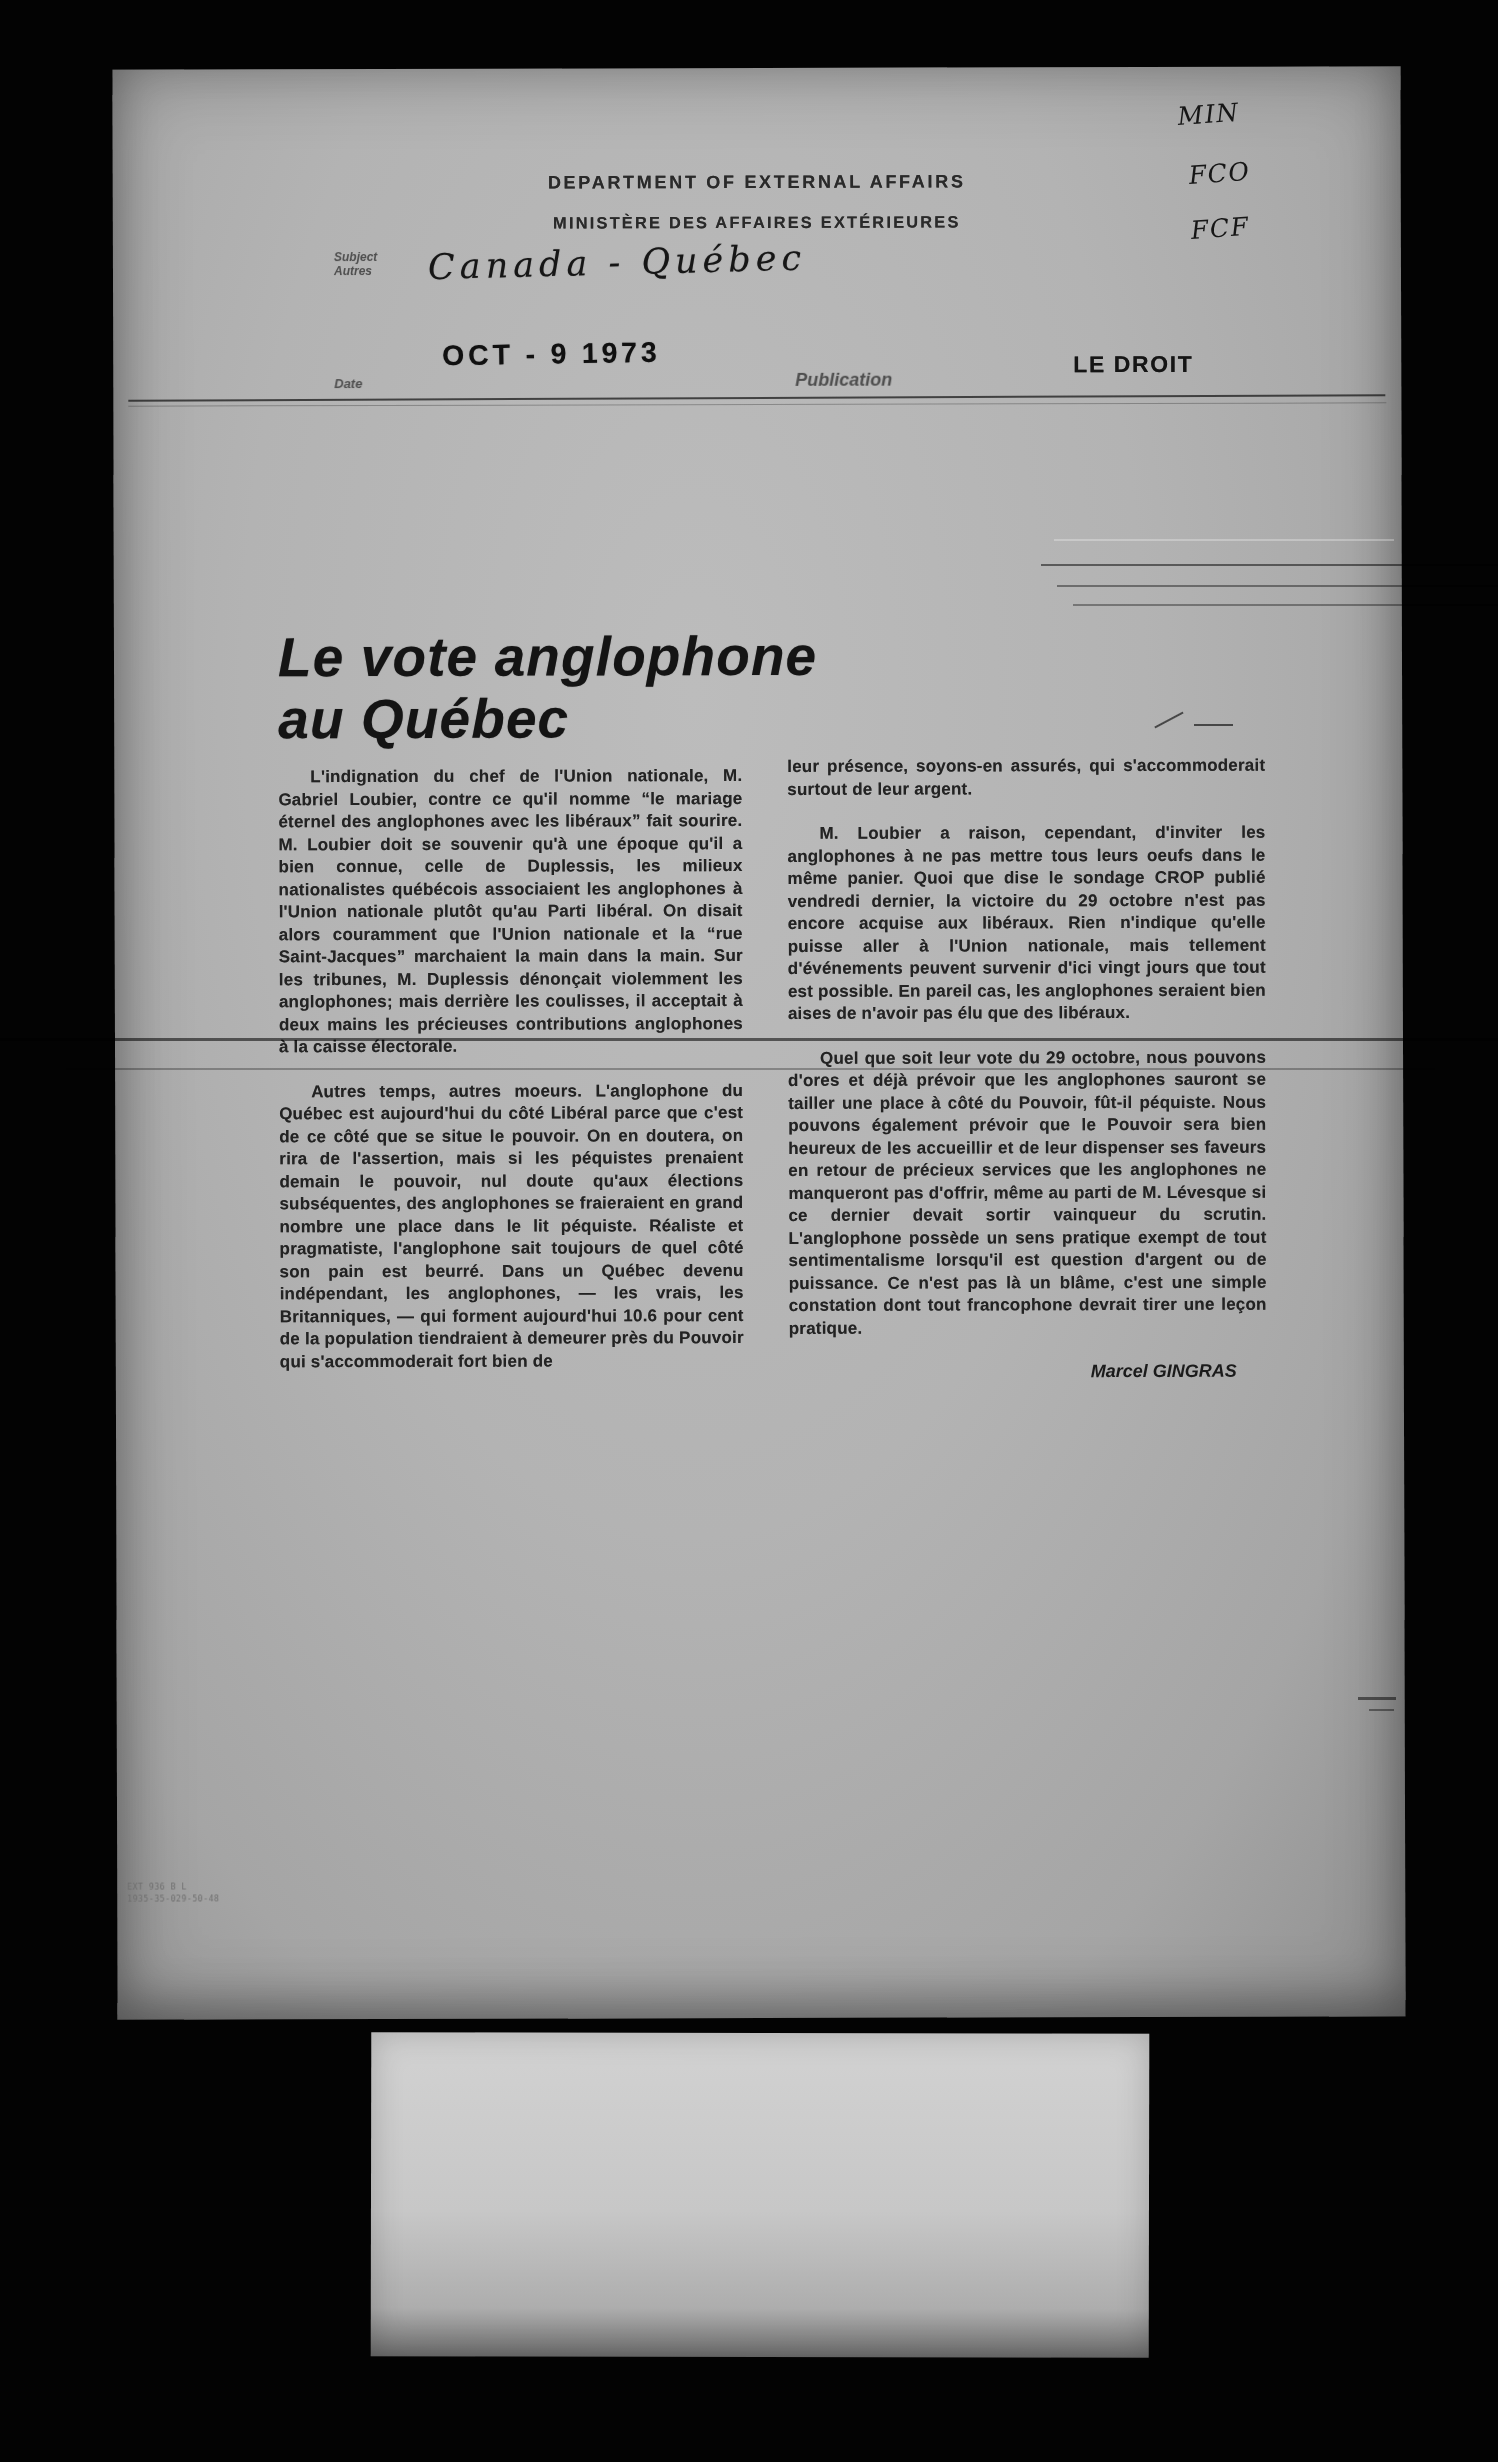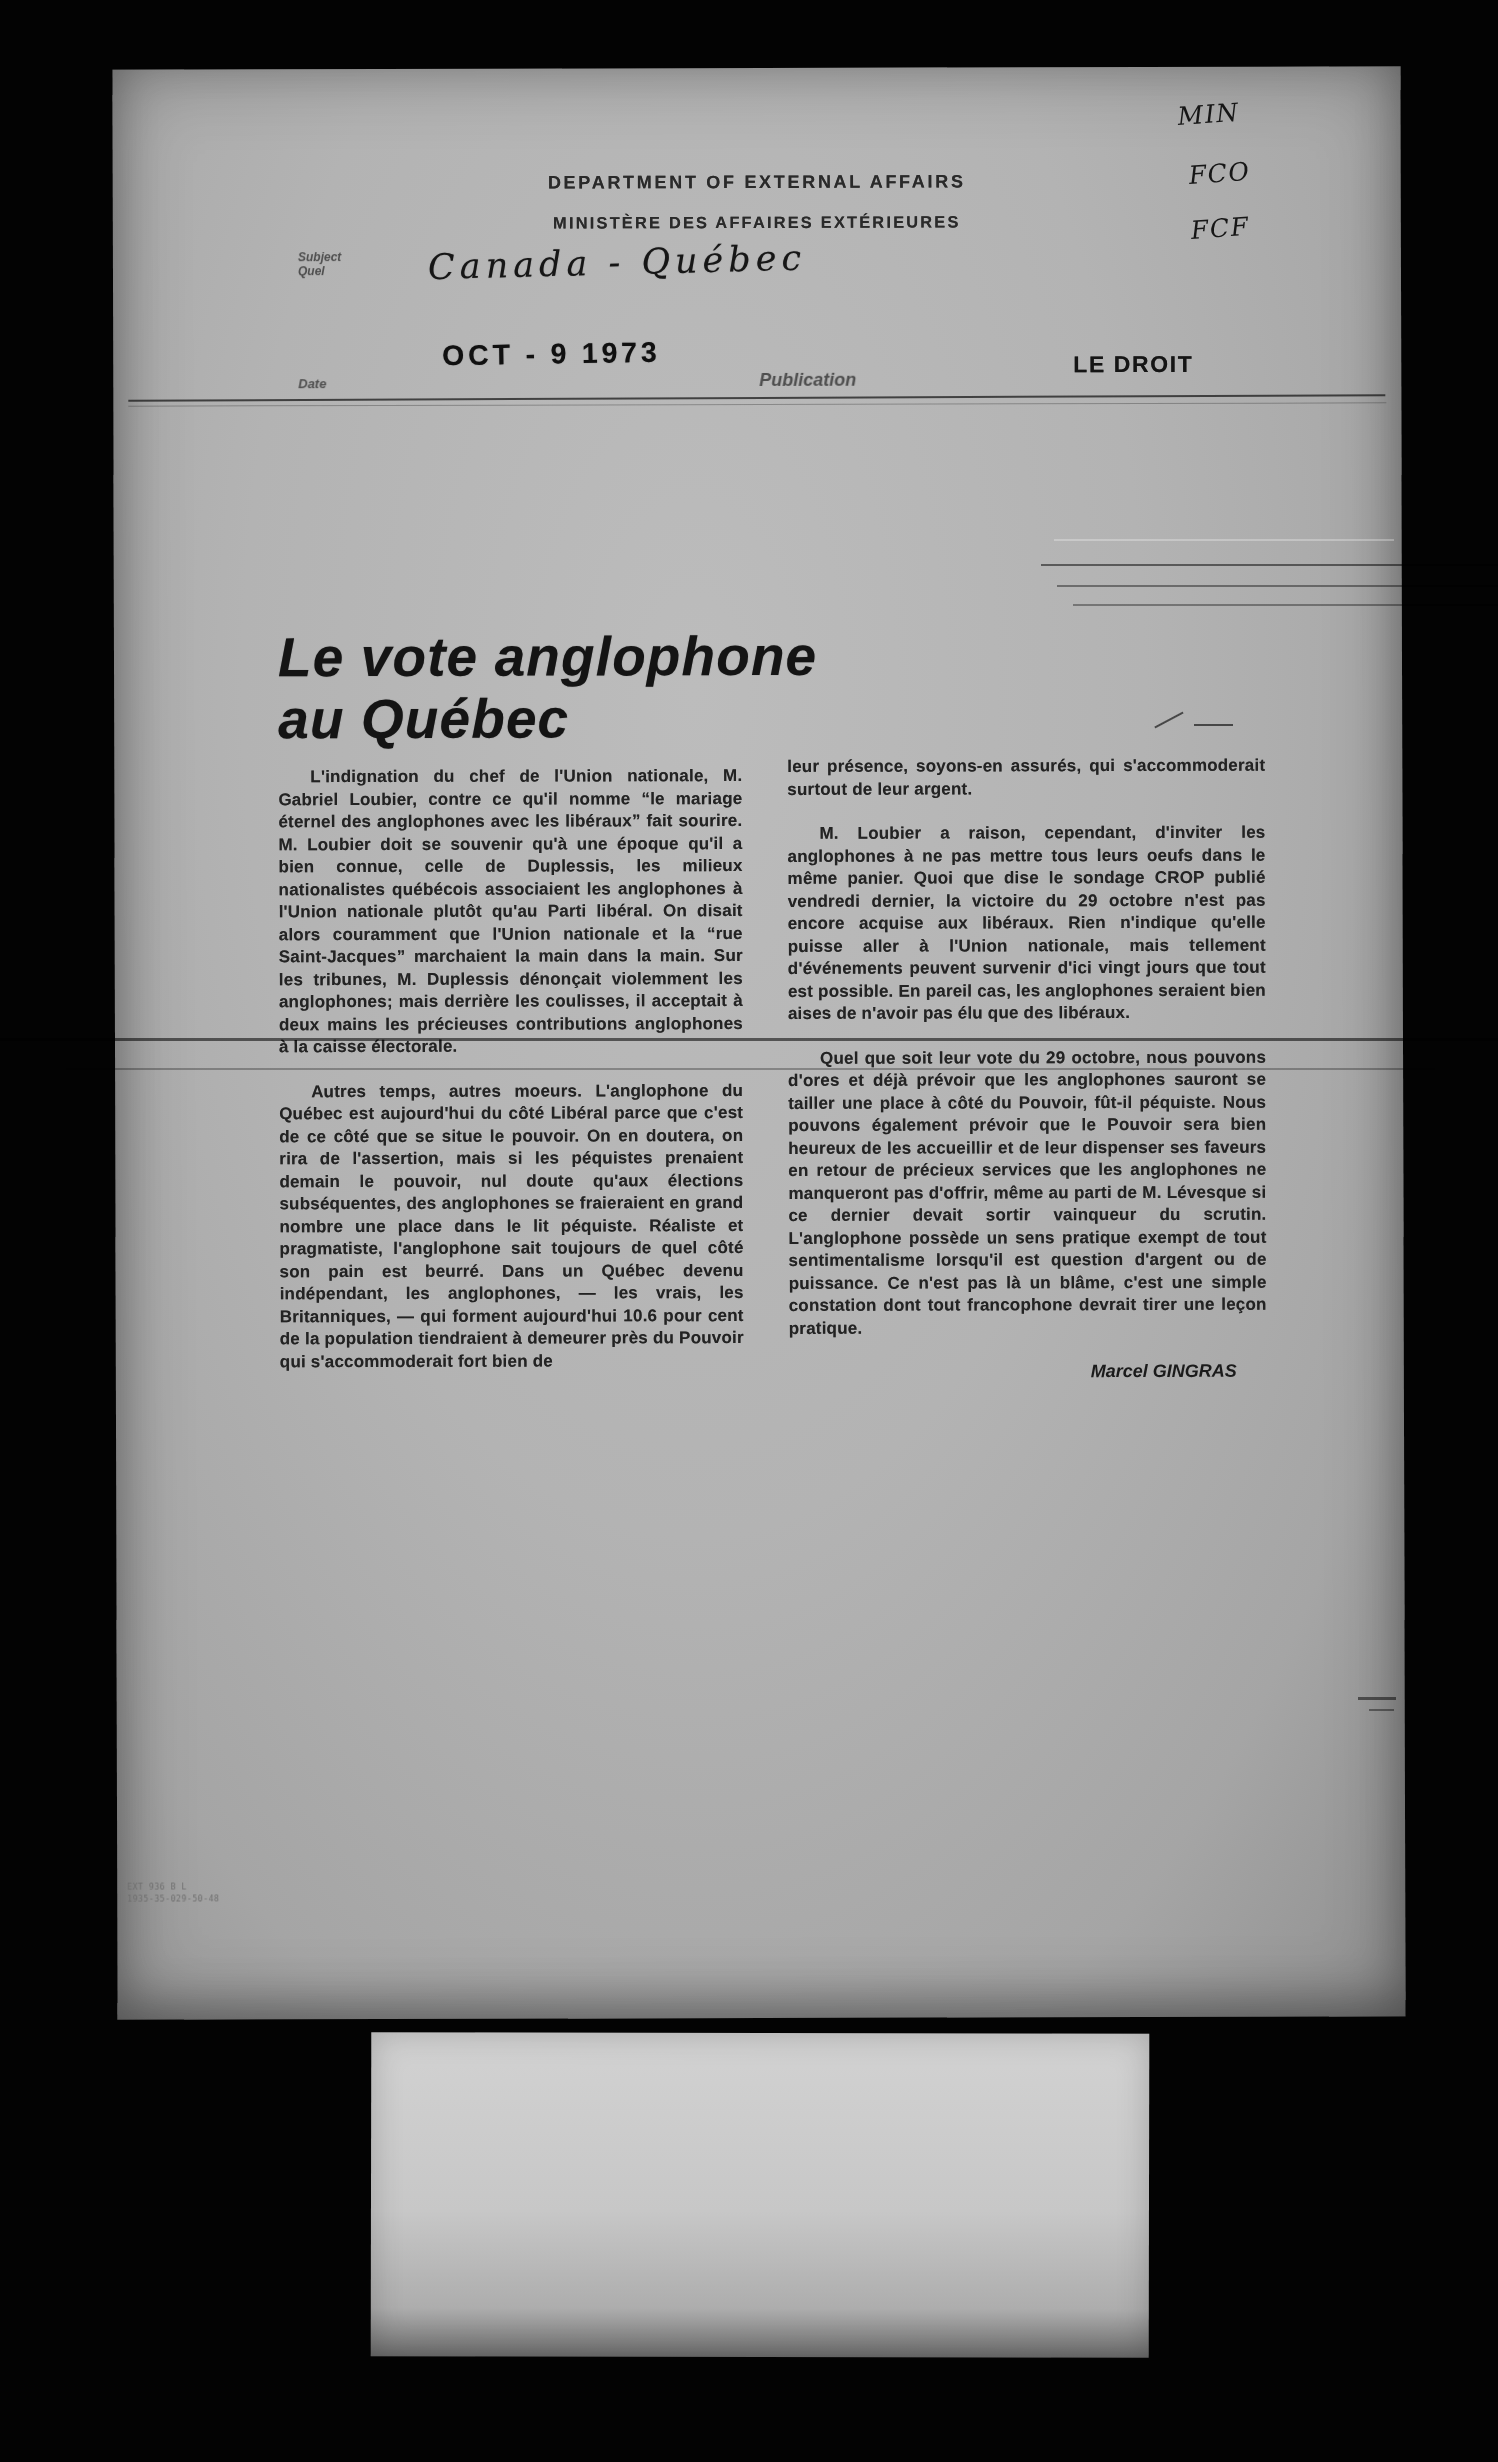--- a/index.html
+++ b/index.html
@@ -8,21 +8,21 @@
   
   .page{position:absolute;left:115px;top:68px;width:1288px;height:1950px;
         background:radial-gradient(ellipse at 45% 32%, #bcbcbc 0%, #b3b3b3 45%, #a5a5a5 78%, #8f8f8f 100%);
         box-shadow:inset 0 0 77px rgba(0,0,0,.30), inset 0 -16.4px 44px rgba(0,0,0,.25);
         transform:rotate(-0.15deg);}
   .page *{position:absolute;}
   
   .typed{color:#2a2a2a;font-weight:bold;text-shadow:0 0 0.5px rgba(0,0,0,.55);}
   .dept1{left:0;right:0;top:104px;text-align:center;font-size:18px;letter-spacing:2.7px;}
   .dept2{left:0;right:0;top:145px;text-align:center;font-size:16.4px;letter-spacing:2.2px;}
-  .faint-label{color:#4e4e4e;font-style:italic;filter:blur(0.3px);font-weight:bold;}
+  .faint-label{color:#4e4e4e;font-style:italic;filter:blur(0.3px);font-weight:bold;margin-left:36px;}
   .subject-label{left:185px;top:181px;font-size:12px;line-height:14.2px;}
   .date-label{left:185px;top:307px;font-size:13px;}
   .pub-label{left:646px;top:302px;font-size:18px;}
   
   .hand{font-family:"DejaVu Serif",serif;font-style:italic;color:#161616;}
   .subject-hand{left:315px;top:174px;font-size:35px;letter-spacing:5px;transform:rotate(-1.3deg);
                 text-shadow:0 0 1.1px rgba(0,0,0,.35);}
   .ann{font-size:25px;letter-spacing:1.6px;transform:rotate(-4deg);}
   .ann1{left:1065px;top:33px;}
   .ann2{left:1076px;top:92px;}
@@ -70,21 +70,21 @@
 
 <div class="root">
 
   <div class="page">
 
     <div class="typed dept1">DEPARTMENT OF EXTERNAL AFFAIRS</div>
     <div class="typed dept2">MINISTÈRE DES AFFAIRES EXTÉRIEURES</div>
 
     <div class="faint-label subject-label">
       <span style="position:static;display:block">Subject</span>
-      <span style="position:static;display:block">Quel</span>
+      <span style="position:static;display:block">Autres</span>
     </div>
     <div class="hand subject-hand">Canada - Québec</div>
 
     <div class="faint-label date-label">Date</div>
     <div class="date-stamp">OCT - 9 1973</div>
 
     <div class="faint-label pub-label">Publication</div>
     <div class="typed pub-value">LE DROIT</div>
 
     <div class="hand ann ann1">MIN</div>

